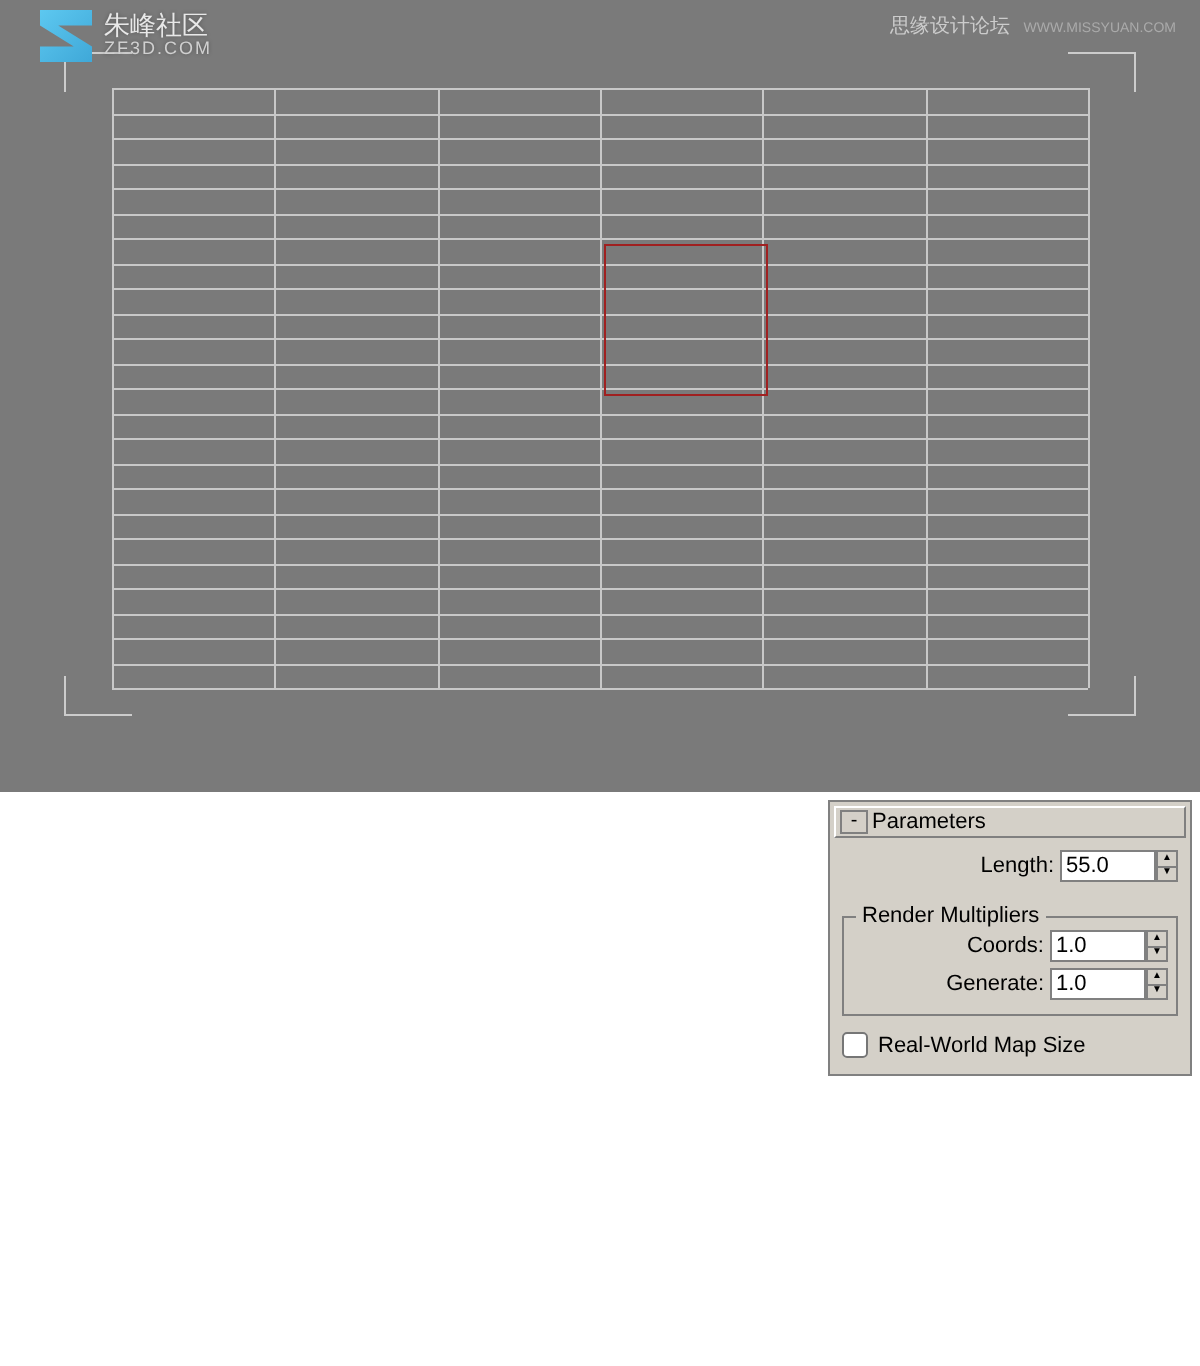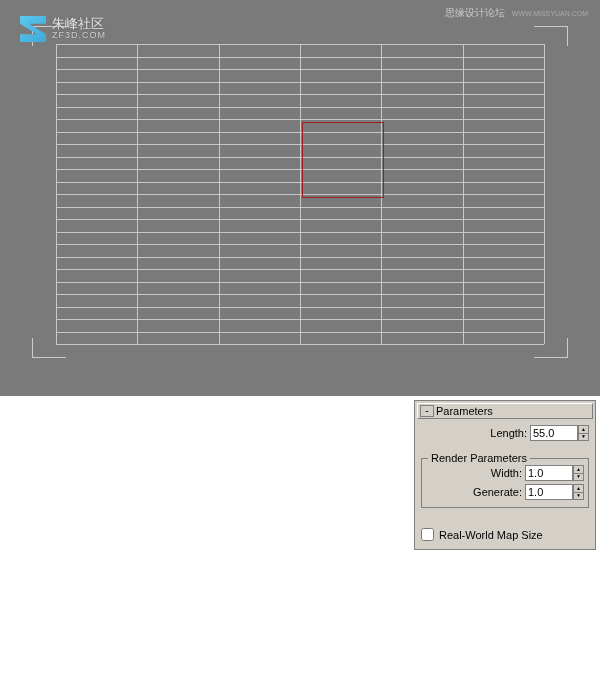--- a/index.html
+++ b/index.html
@@ -13,21 +13,21 @@
   overflow: hidden;
 }
 .viewport {
   width: 600px;
   height: 396px;
   background: #7a7a7a;
   position: relative;
 }
 .watermark-left {
   position: absolute;
-  top: 16px;
+  top: 5px;
   left: 20px;
   display: flex;
   align-items: center;
   gap: 6px;
   z-index: 10;
 }
 .logo-z {
   width: 26px;
   height: 26px;
   background: linear-gradient(135deg, #5dc8f0, #3fa8d8);
@@ -280,24 +280,24 @@
         </div>
       </div>
     </div>
 
 
     <div class="gap"></div>
 
 
 
     <div class="fieldset">
-      <div class="fieldset-legend">Render Parameters</div>
+      <div class="fieldset-legend">Render Multipliers</div>
 
       <div class="row">
-        <span class="row-label">Width:</span>
+        <span class="row-label">Coords:</span>
         <div class="spinner">
           <input value="1.0" style="">
           <div class="spinner-btns">
             <div class="spinner-btn">▲</div>
             <div class="spinner-btn">▼</div>
           </div>
         </div>
       </div>
 
       <div class="row">
@@ -306,19 +306,19 @@
           <input value="1.0" style="">
           <div class="spinner-btns">
             <div class="spinner-btn">▲</div>
             <div class="spinner-btn">▼</div>
           </div>
         </div>
       </div>
 
     </div>
 
-    <div class="checkbox-row" style="margin-top:20px;">
+    <div class="checkbox-row" style="margin-top:8px;">
       <input type="checkbox" style="">
       <span>Real-World Map Size</span>
     </div>
 
   </div>
 </div>
 
 </body></html>

